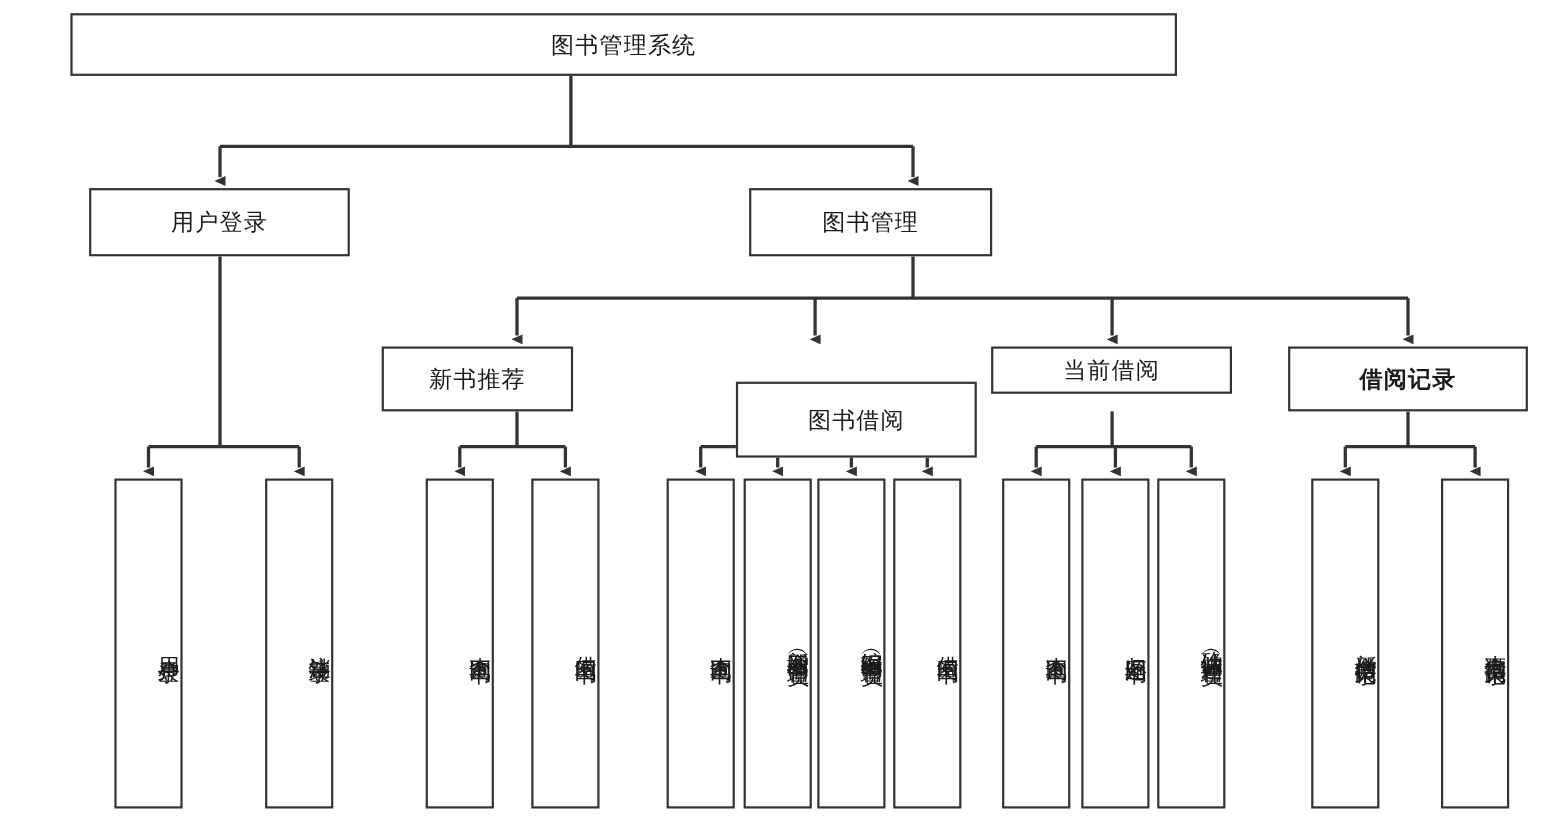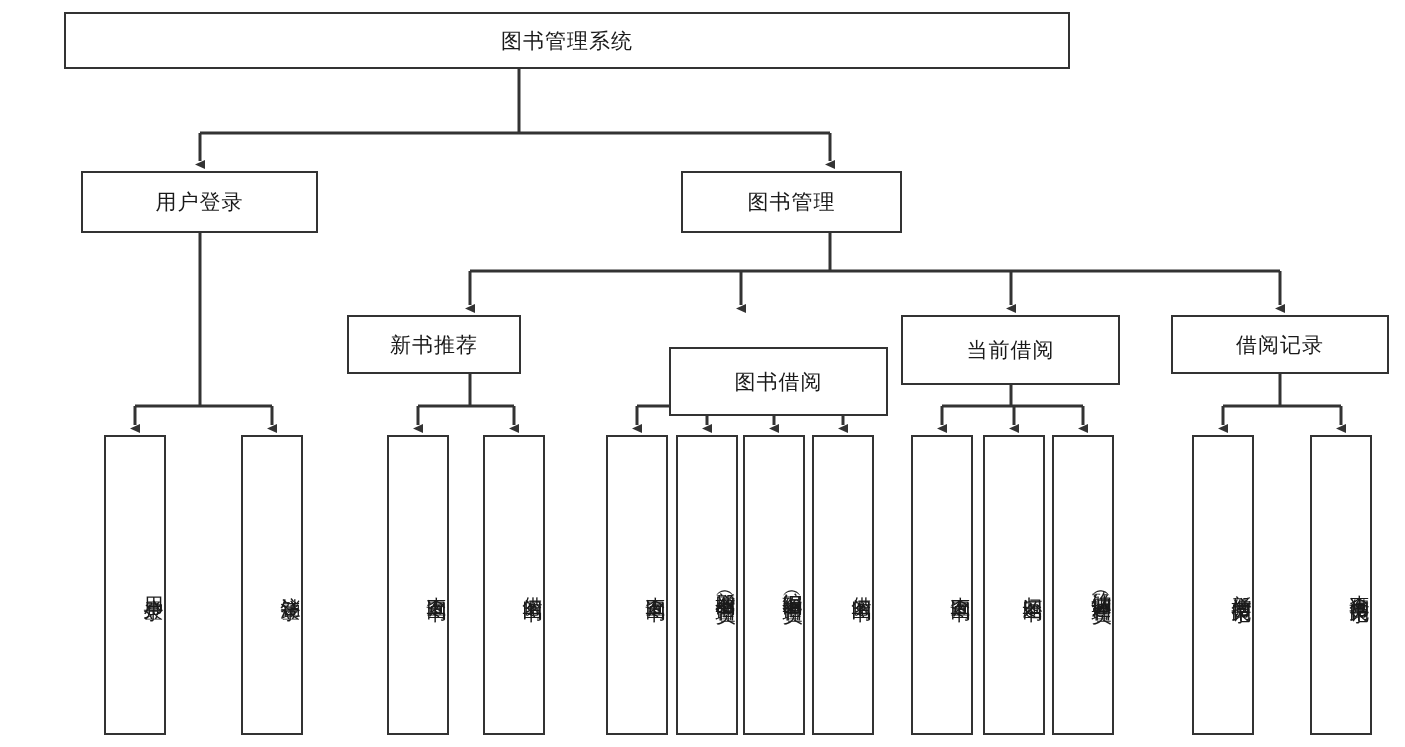--- a/index.html
+++ b/index.html
@@ -124,24 +124,24 @@
       </div>
       <div class="node horiz" style="left: 681px; top: 171px; width: 221px; height: 62px;">
         <span class="label">图书管理</span>
       </div>
       <div class="node horiz" style="left: 347px; top: 315px; width: 174px; height: 59px;">
         <span class="label">新书推荐</span>
       </div>
       <div class="node horiz" style="left: 669px; top: 315px; width: 219px; height: 69px; margin-top: 32px;">
         <span class="label">图书借阅</span>
       </div>
-      <div class="node horiz" style="left: 901px; top: 315px; width: 219px; height: 70px;">
+      <div class="node horiz" style="left: 901px; top: 315px; width: 219px; height: 43px;">
         <span class="label">当前借阅</span>
       </div>
-      <div class="node horiz" style="left: 1171px; top: 315px; width: 218px; height: 59px;">
+      <div class="node horiz" style="left: 1171px; top: 315px; width: 218px; height: 59px; font-weight: bold;">
         <span class="label">借阅记录</span>
       </div>
       <div class="node vert" style="left: 104px; top: 435px; width: 62px; height: 300px;">
         <span class="label">用户登录</span>
       </div>
       <div class="node vert" style="left: 241px; top: 435px; width: 62px; height: 300px;">
         <span class="label">注销登录</span>
       </div>
       <div class="node vert" style="left: 387px; top: 435px; width: 62px; height: 300px;">
         <span class="label">查询图书</span>

